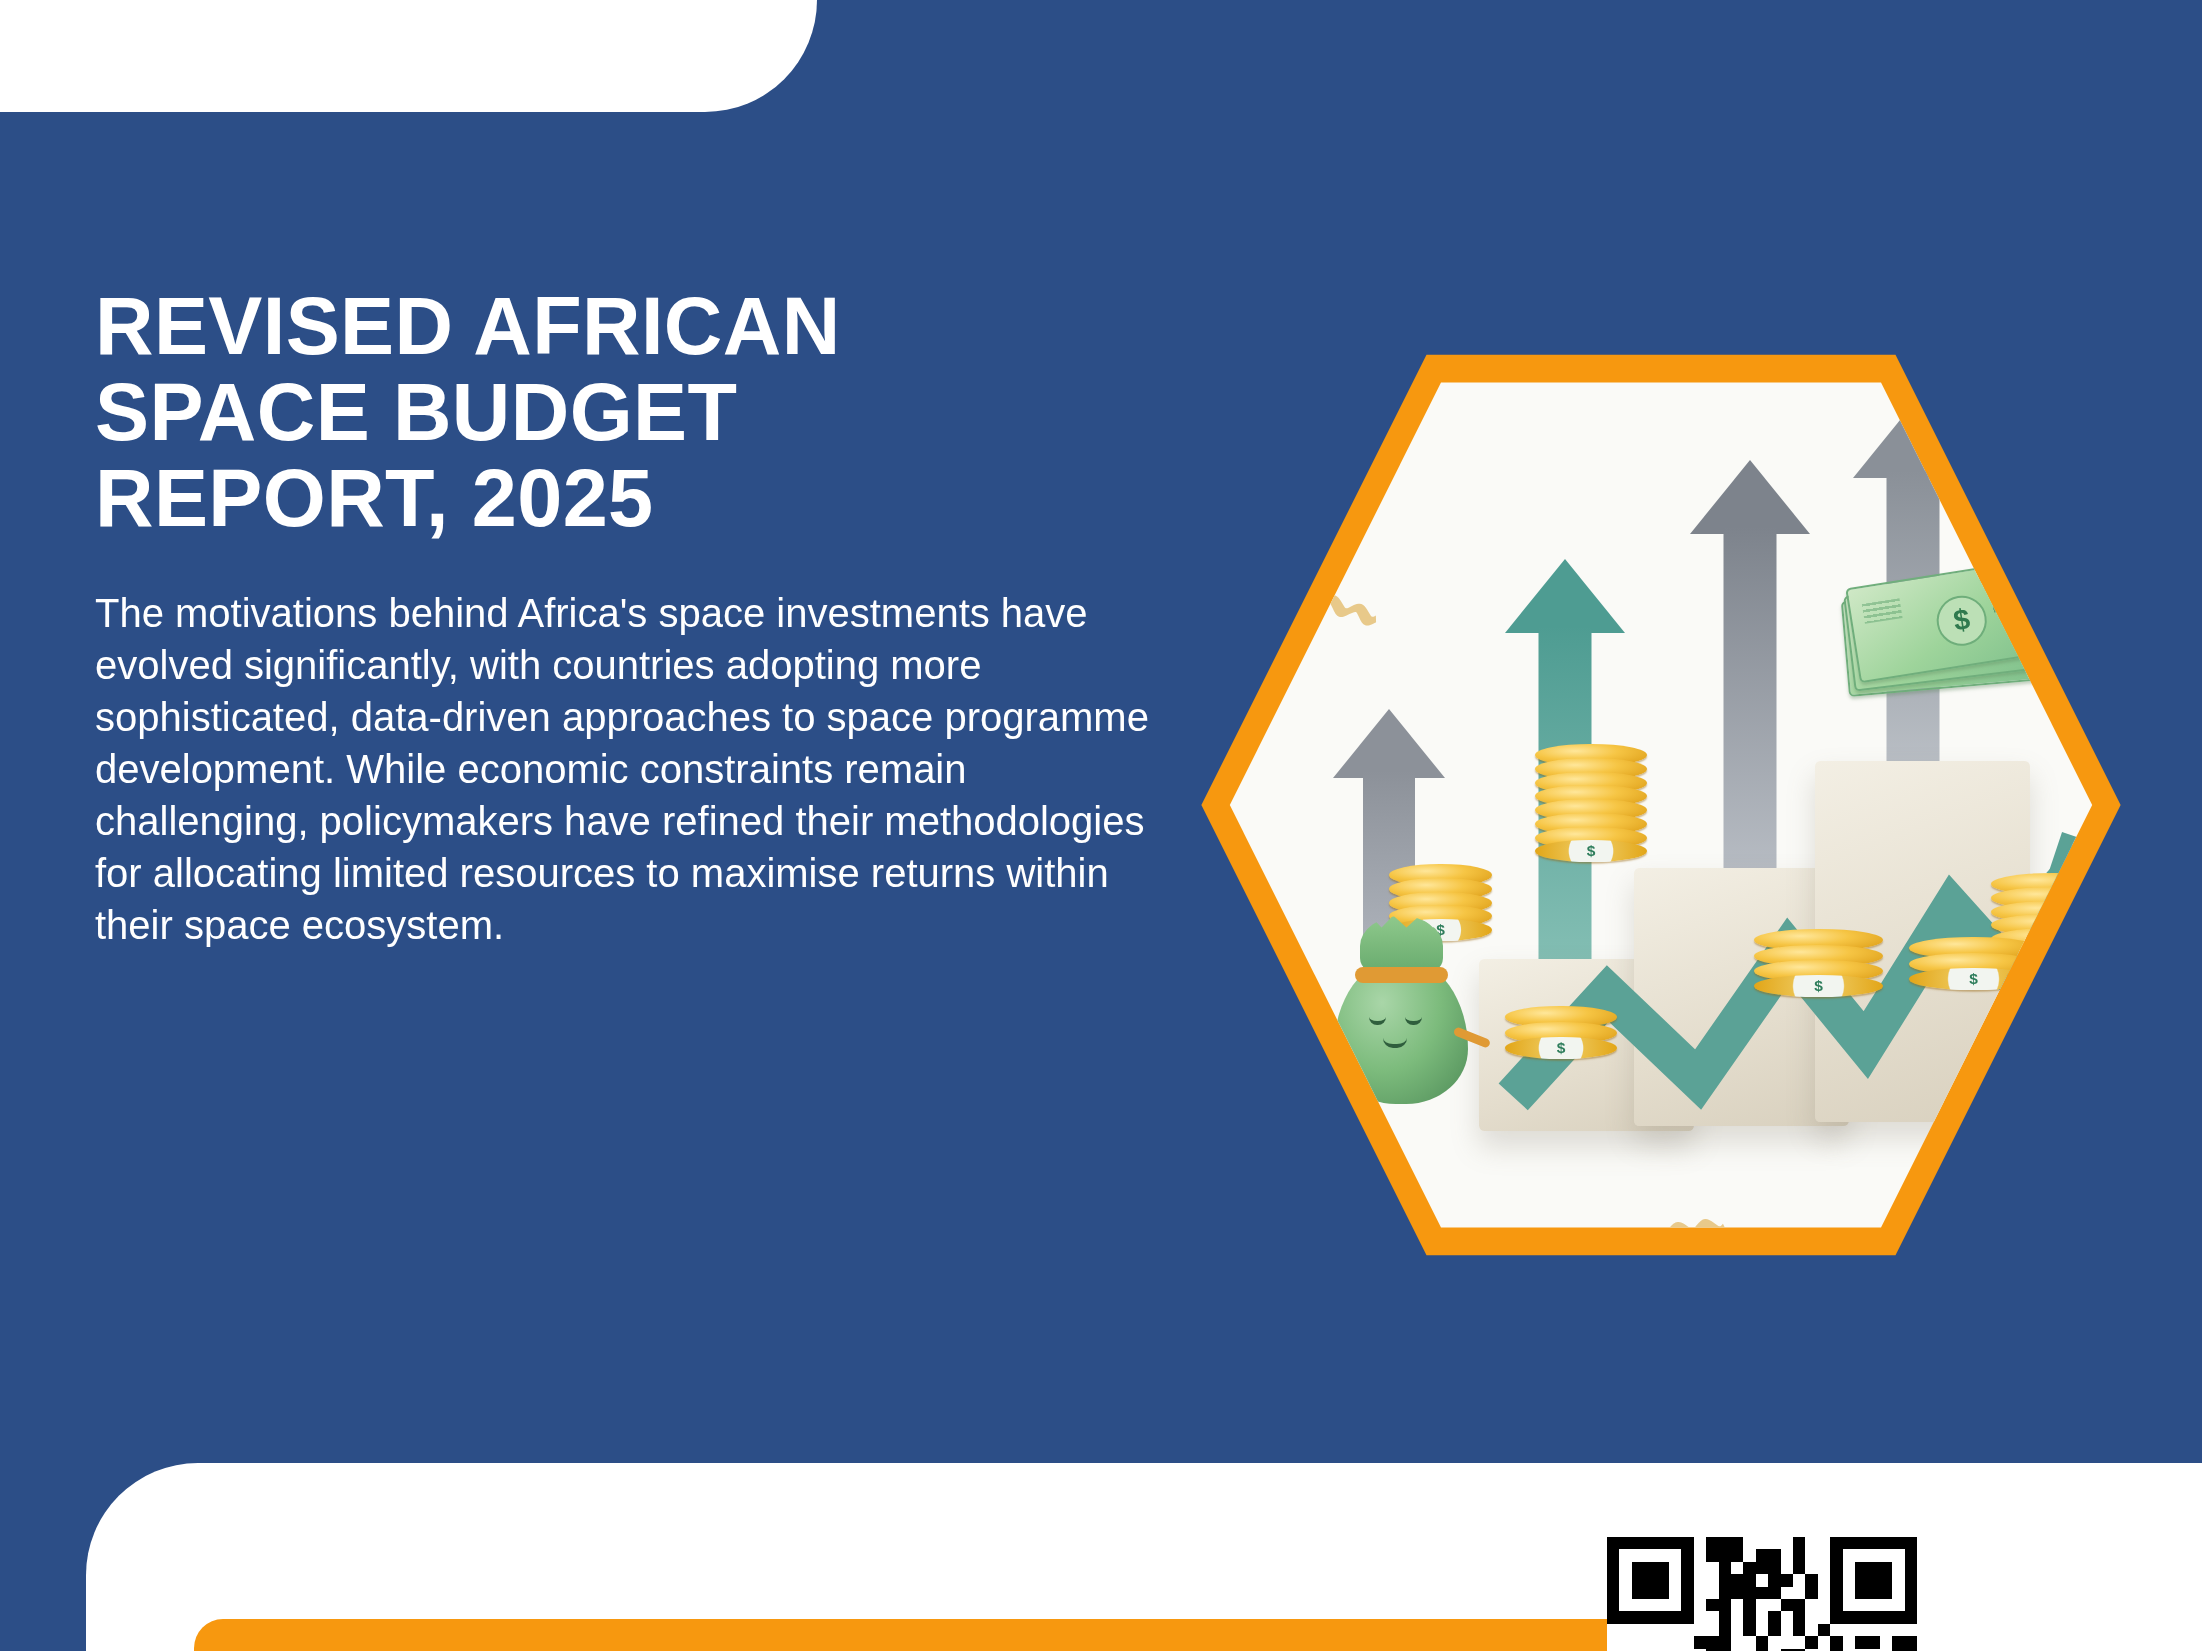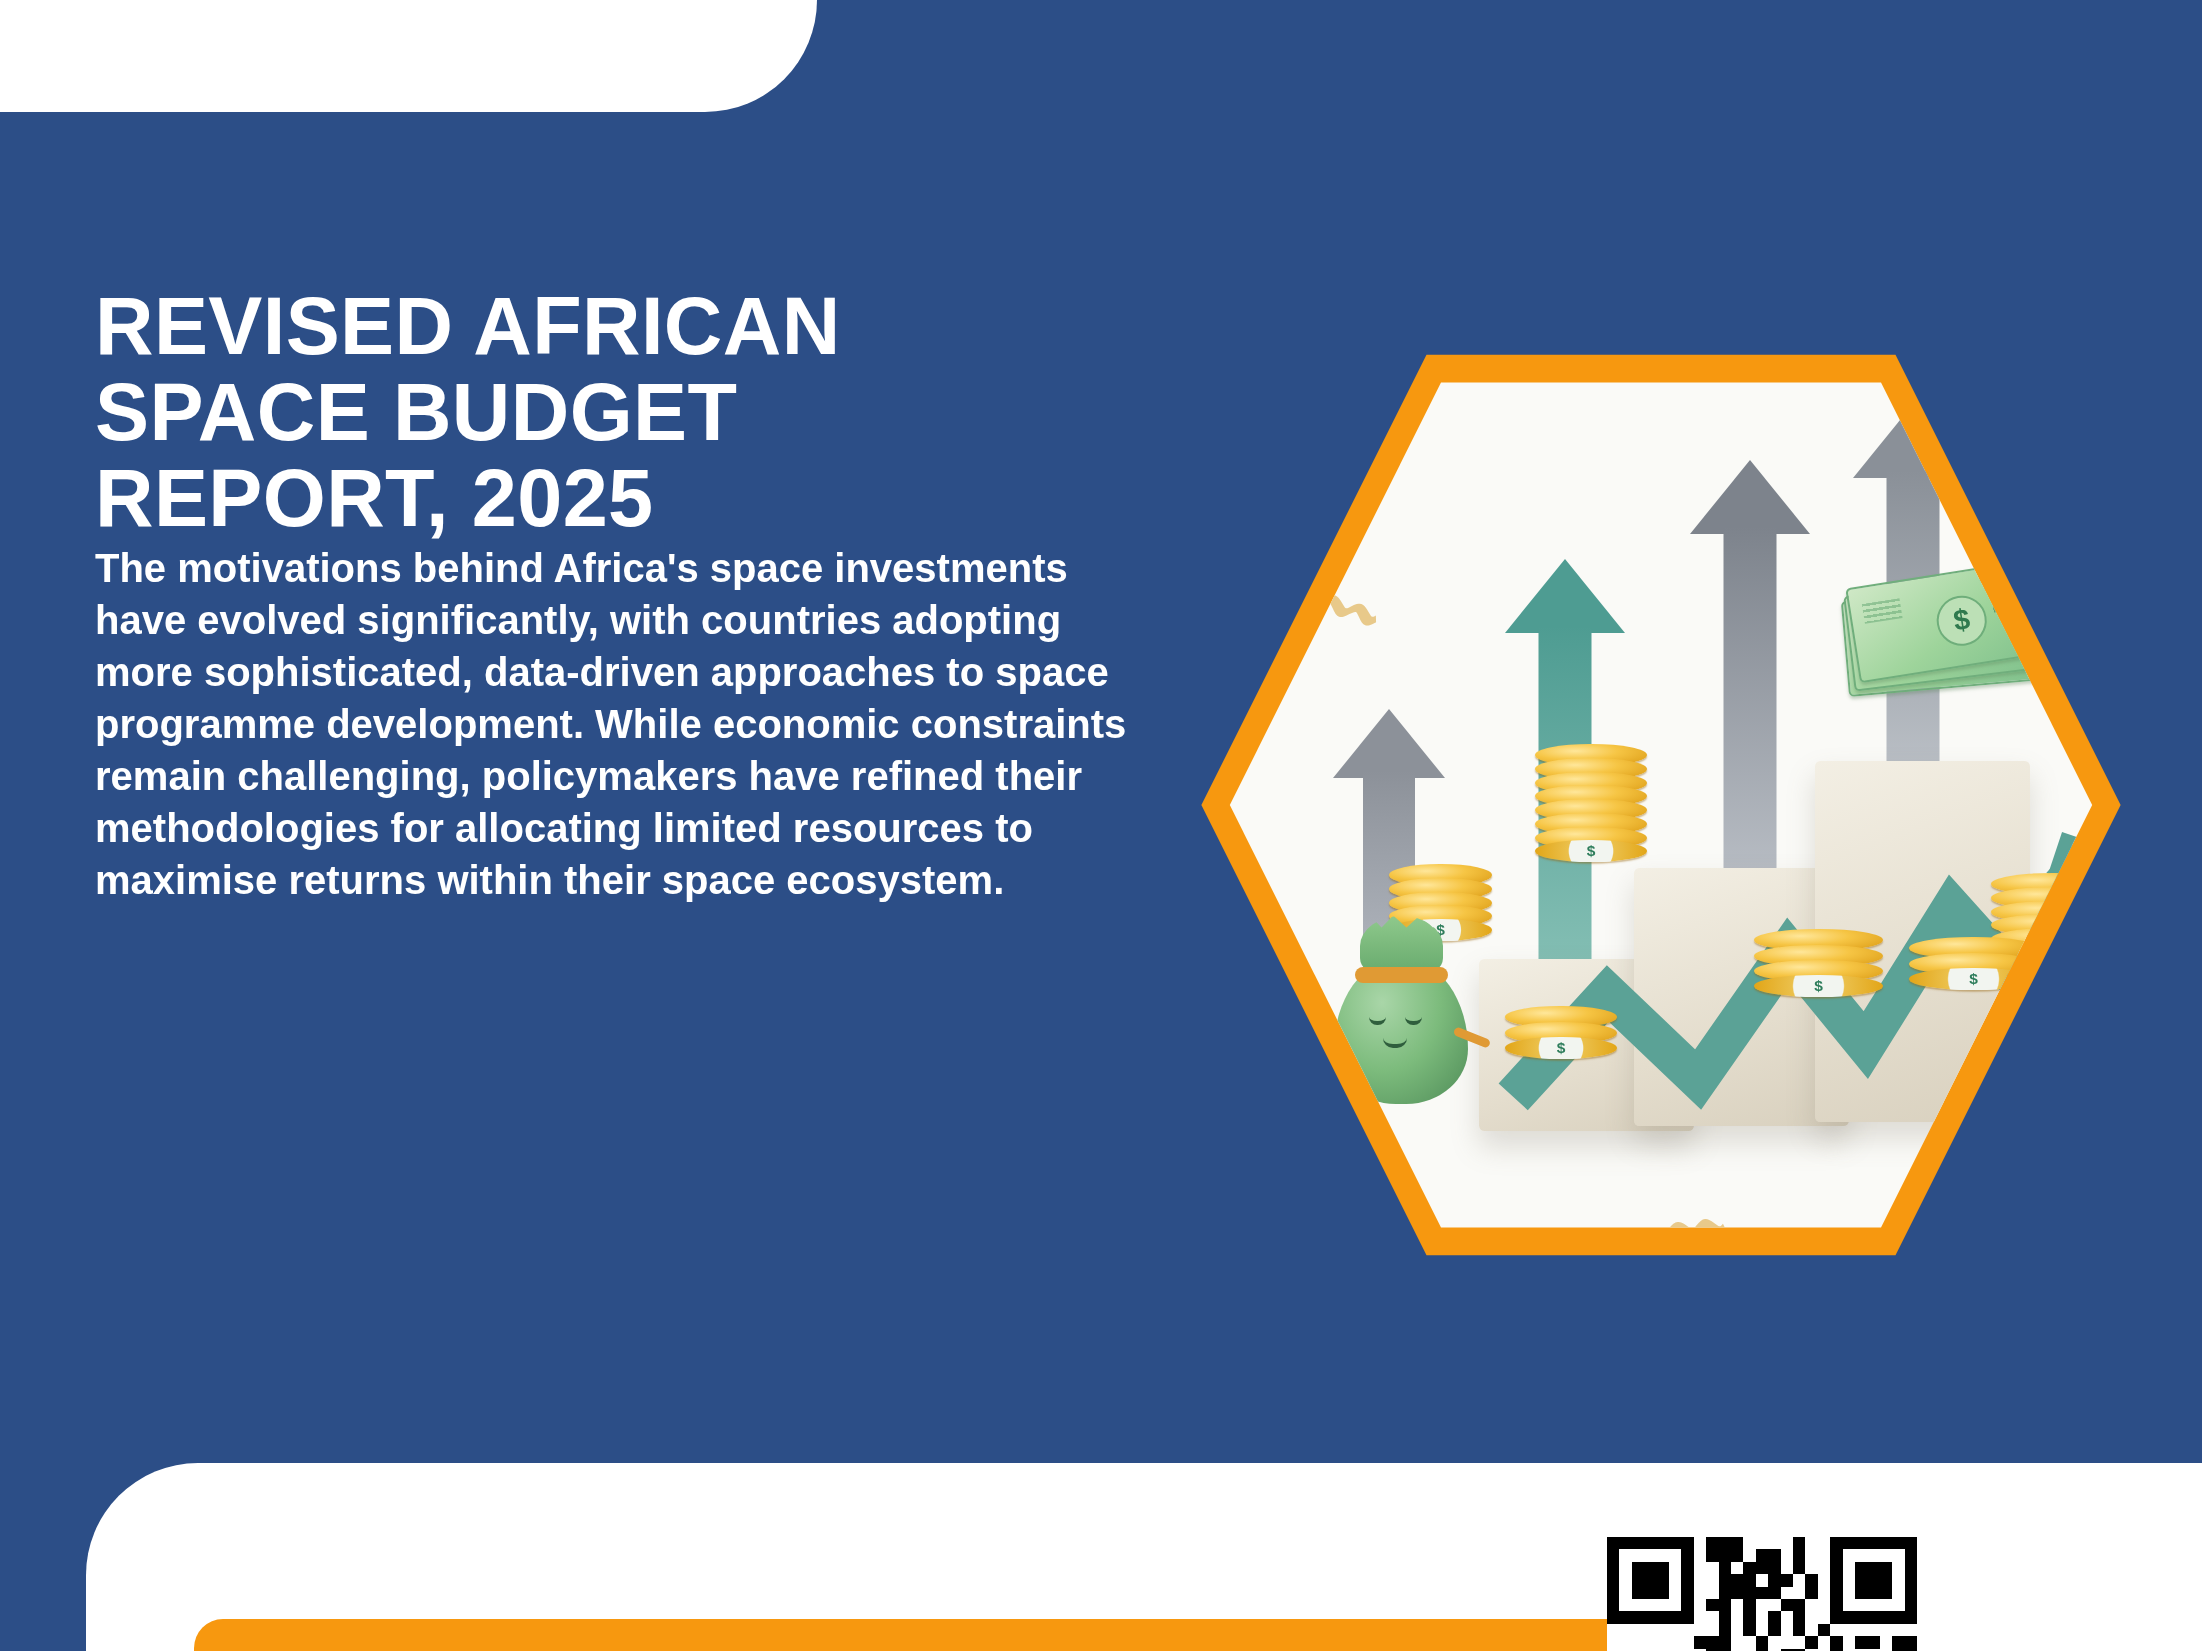--- a/index.html
+++ b/index.html
@@ -51,27 +51,28 @@
     position:absolute;
     left:95px; top:284px;
     width:1067px;
   }
   .headline{
     color:#ffffff;
     font-size:81px;
     font-weight:bold;
     line-height:1.06;
     letter-spacing:0.4px;
+    margin-bottom:45px;
     max-width:964px;
   }
   .para{
     color:#ffffff;
     font-size:40px;
     line-height:1.30;
-    font-weight:700;
+    font-weight:400;
     max-width:1058px;
   }
   .para + .para{ margin-top:53px; }
 
   
   .hex-wrap{
     position:absolute;
     left:1192px; top:336px;
     width:938px; height:938px;
   }

